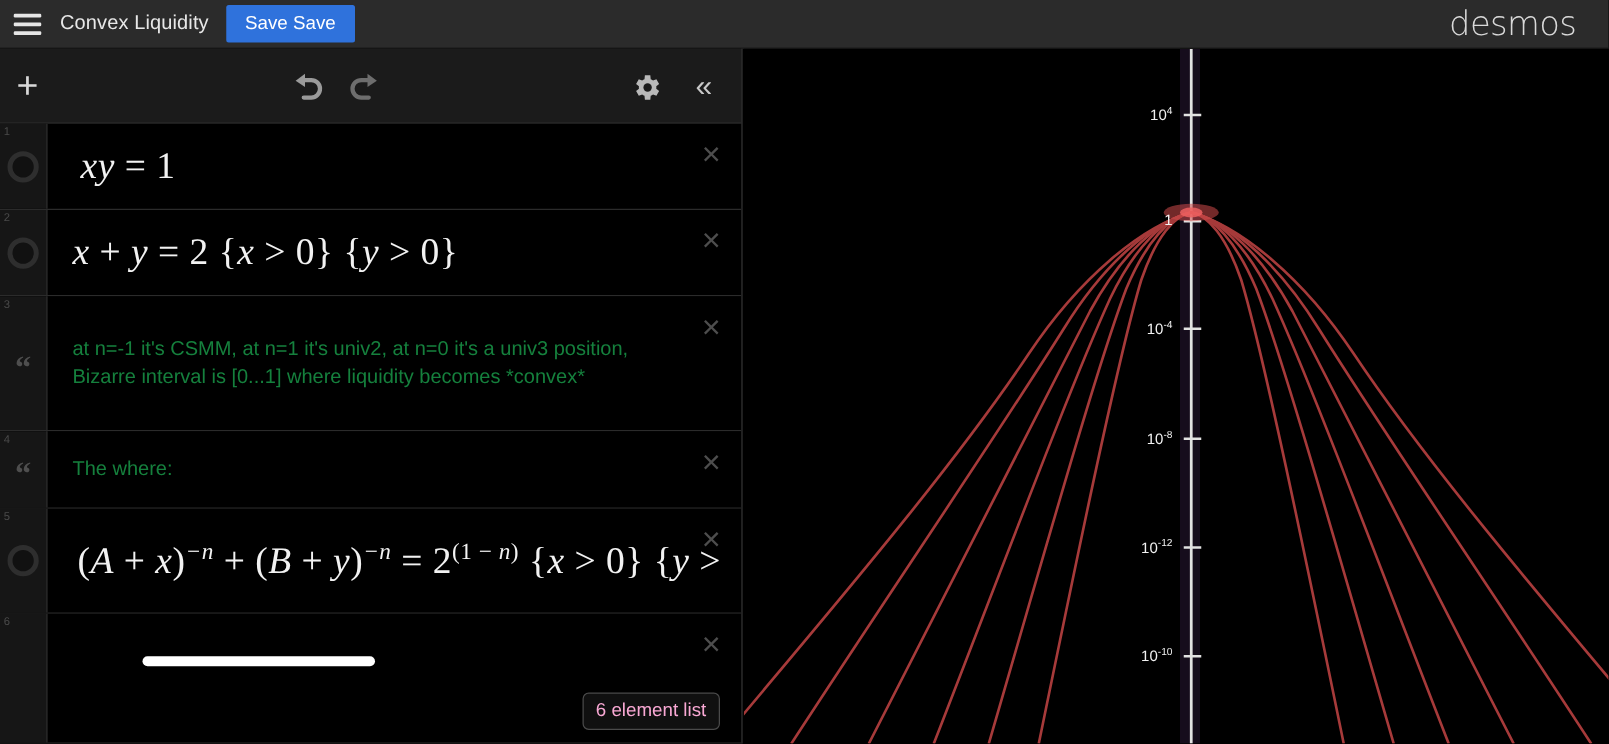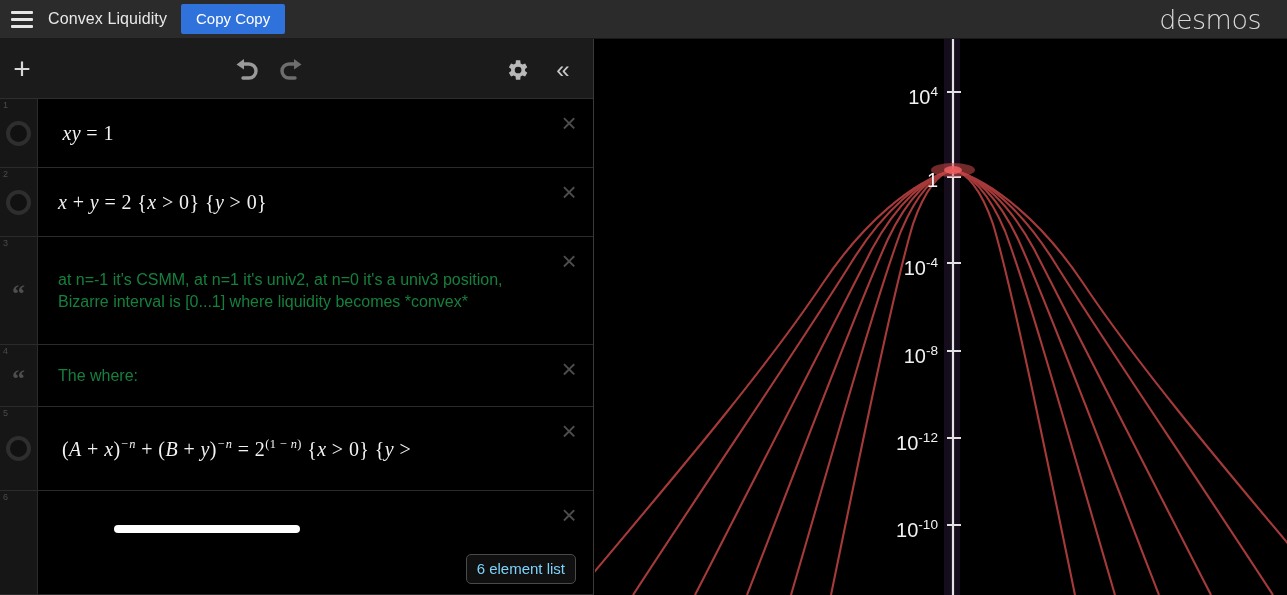--- a/index.html
+++ b/index.html
@@ -91,67 +91,67 @@
     min-height: 62px; display: flex; flex-direction: column; justify-content: center;
   }
   .close-x {
     position: absolute; right: 12px; top: 12px;
     width: 26px; height: 26px; cursor: pointer;
     color: #4d4d4d; font-size: 26px; line-height: 24px; text-align: center;
     font-weight: 400;
   }
   .mathtext {
     color: #f2f2f2; font-family: "Liberation Serif", serif;
-    font-size: 20px; font-style: italic; white-space: nowrap; letter-spacing: .4px;
+    font-size: 30px; font-style: italic; white-space: nowrap; letter-spacing: .4px;
   }
   .mathtext .up { font-style: normal; }
   .mathtext sup { font-size: 0.62em; font-style: italic; }
   .notetext {
     color: #15803d; font-size: 16px; line-height: 22px; max-width: 492px;
   }
   .truncated { overflow: hidden; padding-left: 24px; }
 
   
   .slider-wrap { position: relative; margin-top: 16px; height: 16px; width: 240px; }
   .slider-track {
     position: absolute; left: 56px; top: 4px; width: 186px; height: 8px;
     background: #ffffff; border-radius: 5px; cursor: pointer;
   }
   .elem-badge {
     position: absolute; right: 18px; bottom: 10px;
-    background: #101010; color: #7dd3fc; border: 1px solid #4a4a4a;
+    background: #101010; color: #f9a8d4; border: 1px solid #4a4a4a;
     border-radius: 5px; font-size: 15px; padding: 5px 10px 6px;
   }
 
   
   .graph {
     position: absolute; top: 39px; left: 595px; width: 692px; height: 556px;
     background: #000; overflow: hidden;
   }
   .graph svg { display: block; }
   .ytick-label {
-    position: absolute; color: #f2f2f2; font-size: 20px;
+    position: absolute; color: #f2f2f2; font-size: 12px;
     font-family: "Liberation Sans", sans-serif; white-space: nowrap;
     text-align: right;
   }
   .ytick-label sup { font-size: 0.68em; }
 </style>
 </head>
 <body>
 
 <div id="app">
 
   <div class="header">
     <div class="hamburger">
       <span></span>
         <span></span>
         <span></span>
     </div>
     <div class="doc-title">Convex Liquidity</div>
-    <button class="save-copy">Copy Copy</button>
+    <button class="save-copy">Save Save</button>
     <div class="desmos-logo">desmos</div>
   </div>
 
   <div class="panel">
 
     <div class="panel-toolbar">
       <div class="tb-btn tb-plus">+</div>
 
       <div class="tb-btn tb-undo">
         <svg width="30" height="26" viewBox="0 0 30 26" aria-hidden="true">

